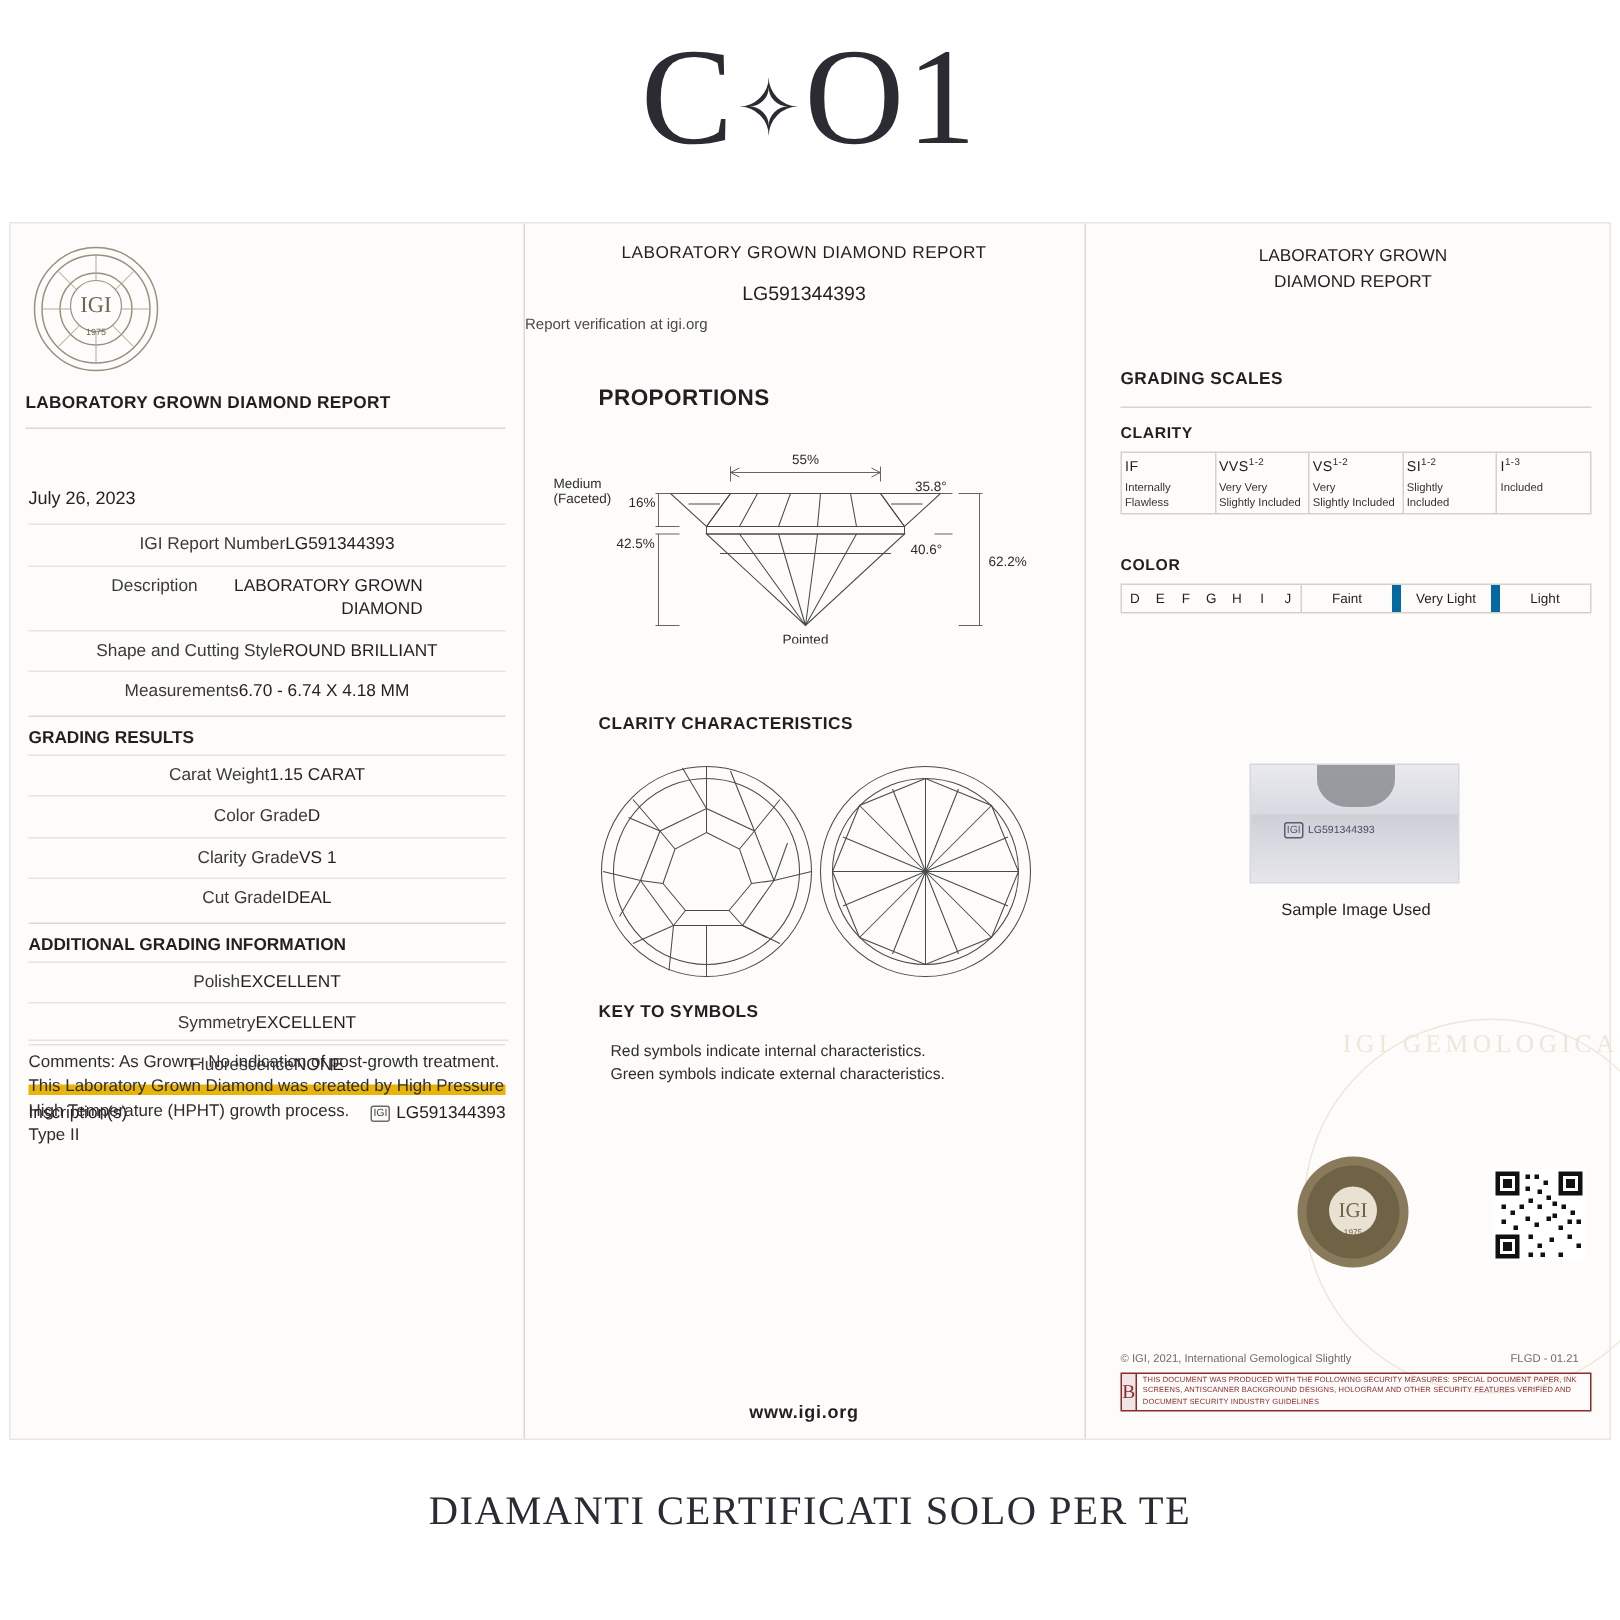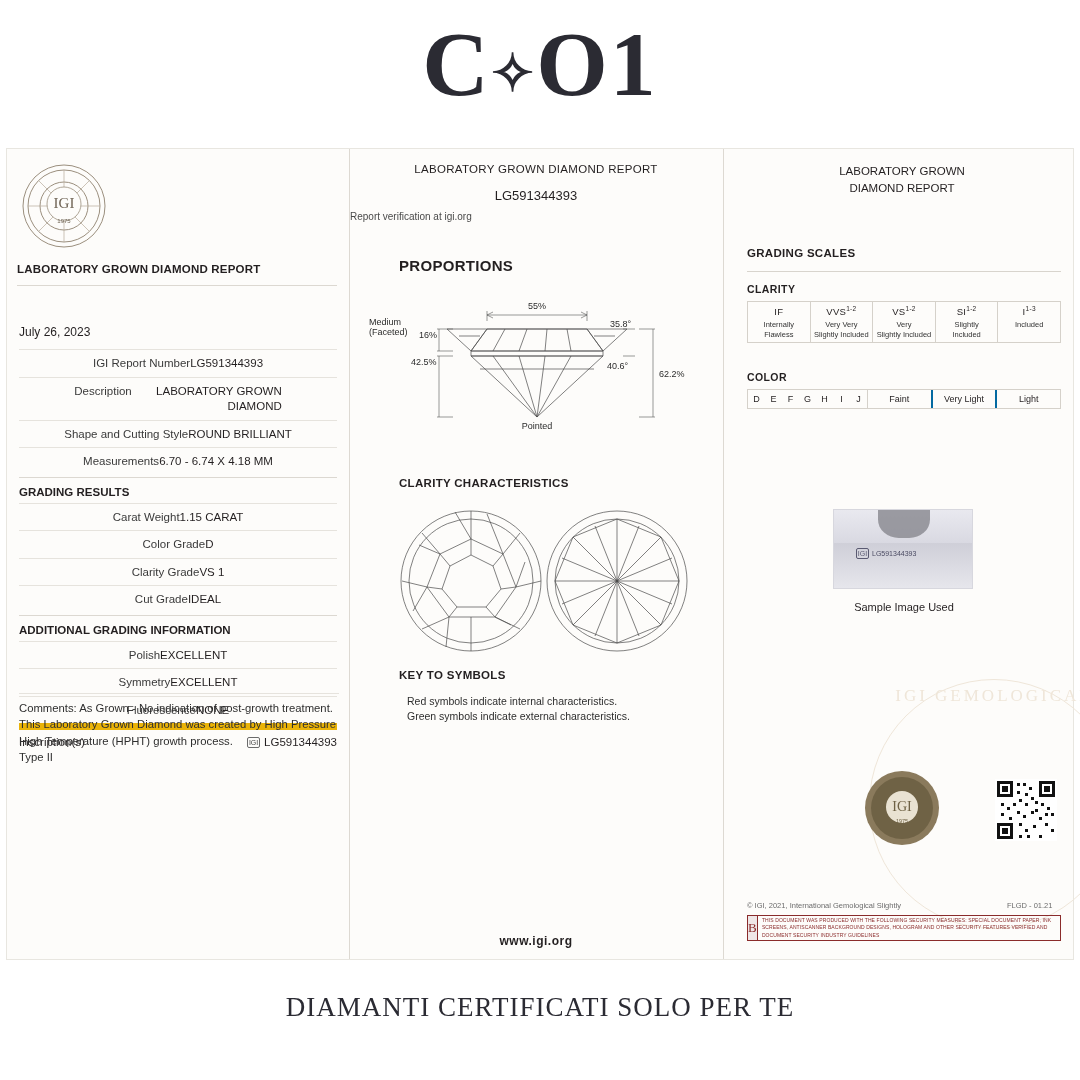--- a/index.html
+++ b/index.html
@@ -14,21 +14,20 @@
 
   
   .brand {
     position: absolute; top: 18px; left: 0; width: 1080px;
     text-align: center;
     font-family: "Liberation Serif", serif;
     font-size: 92px;
     letter-spacing: 2px;
     color: #2b2b33;
     line-height: 1;
-    font-weight: bold;
   }
   .brand .dot { font-size: 52px; vertical-align: middle; }
 
   
   .cert {
     position: absolute; top: 148px; left: 6px;
     width: 1068px; height: 812px;
     background: #fdfcfa;
     border: 1px solid #e8e6e0;
   }
@@ -104,31 +103,31 @@
   .c-key { position: absolute; left: 392px; top: 520px; font-size: 11.5px; font-weight: bold; letter-spacing: .3px;}
   .c-key-lines { position: absolute; left: 400px; top: 545px; font-size: 10.5px; line-height: 1.45; color: #2e2e2e;}
   .c-web { position: absolute; left: 343px; top: 785px; width: 372px; text-align: center; font-size: 12px; font-weight: bold; letter-spacing: .5px;}
 
   
   .r-title { position: absolute; left: 717px; top: 14px; width: 356px; text-align: center; font-size: 11.5px; line-height: 1.45;}
   .r-gs { position: absolute; left: 740px; top: 98px; font-size: 11.5px; font-weight: bold; letter-spacing: .3px;}
   .hr-right { position: absolute; left: 740px; width: 314px; height: 1px; background: #d8d4cd; }
   .r-clarity { position: absolute; left: 740px; top: 134px; font-size: 10.5px; font-weight: bold; letter-spacing: .4px;}
   .scale { position: absolute; left: 740px; width: 314px; border: 1px solid #d5d1ca; display: flex; }
-  .scale .cell { flex: 1; border-right: 1px solid #d5d1ca; padding: 3px 2px; text-align: center;}
+  .scale .cell { flex: 1; border-right: 1px solid #d5d1ca; padding: 3px 2px; }
   .scale .cell:last-child { border-right: none; }
   .scale .code { font-size: 9.5px; letter-spacing: .3px; }
   .scale .code sup { font-size: 6.5px; }
   .scale .desc { font-size: 7.5px; line-height: 1.25; margin-top: 3px; color: #333; }
   .r-color { position: absolute; left: 740px; top: 222px; font-size: 10.5px; font-weight: bold; letter-spacing: .4px;}
   .colorscale { position: absolute; left: 740px; top: 240px; width: 314px; border: 1px solid #d5d1ca; display: flex; }
   .colorscale .c1 { flex: 0 0 120px; display: flex; border-right: 1px solid #d5d1ca; }
   .colorscale .c1 span { flex: 1; text-align: center; font-size: 9px; padding: 4px 0; }
   .colorscale .c2 { flex: 1; display: flex; }
-  .colorscale .c2 span { flex: 1; text-align: center; font-size: 9px; padding: 4px 0; border-right: 2px solid #0369a1;}
+  .colorscale .c2 span { flex: 1; text-align: center; font-size: 9px; padding: 4px 0; border-right: 6px solid #0369a1;}
   .colorscale .c2 span:last-child { border-right: none; }
 
   .photo {
     position: absolute; left: 826px; top: 360px; width: 140px; height: 80px;
     background: linear-gradient(180deg,#e9e9ef 0%,#d9d9e2 42%,#cfcfd8 43%,#e6e6ec 100%);
     border: 1px solid #d7d7de; overflow: hidden;
   }
   .photo .blob { position:absolute; left: 44px; top:-18px; width:52px; height:46px; background:#8c8c93; border-radius: 0 0 40% 40%; opacity:.85;}
   .photo .insc { position: absolute; left: 22px; top: 38px; font-size: 7px; color: #4a4a62; display:flex; align-items:center; gap:3px;}
   .photo-cap { position: absolute; left: 740px; top: 452px; width: 314px; text-align: center; font-size: 11px;}

